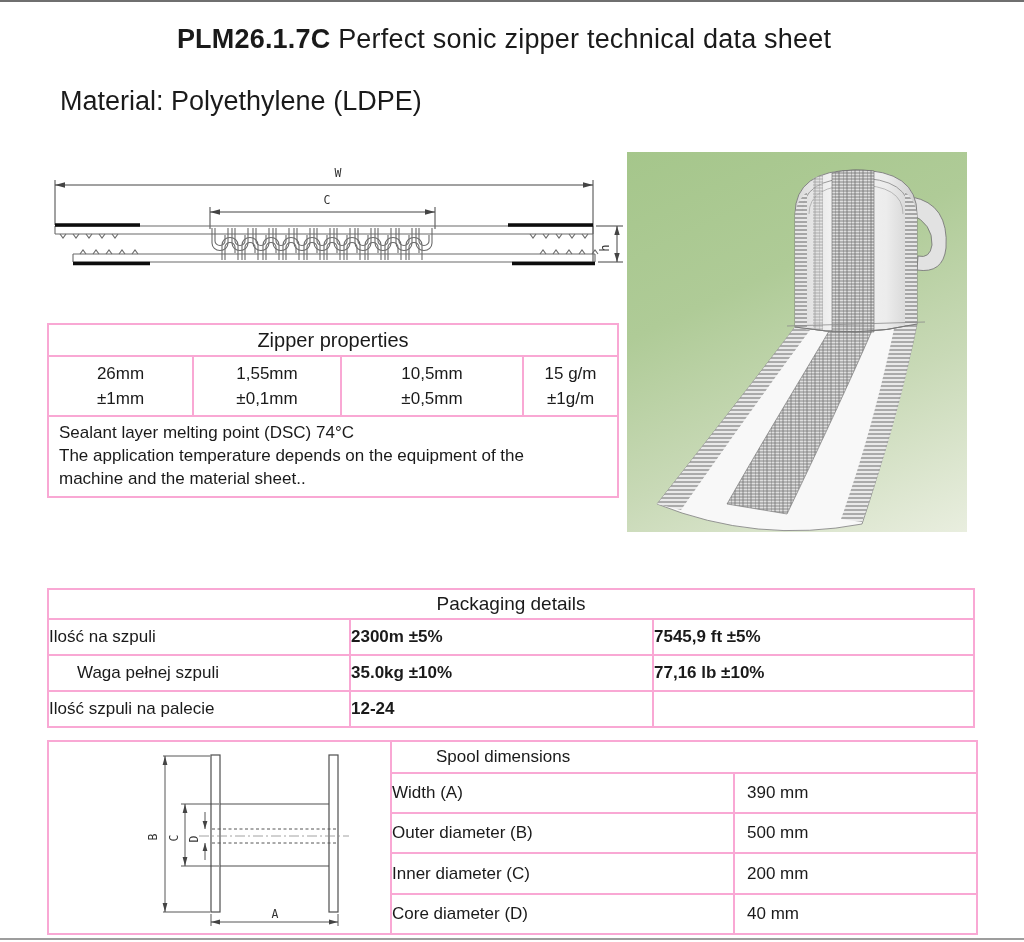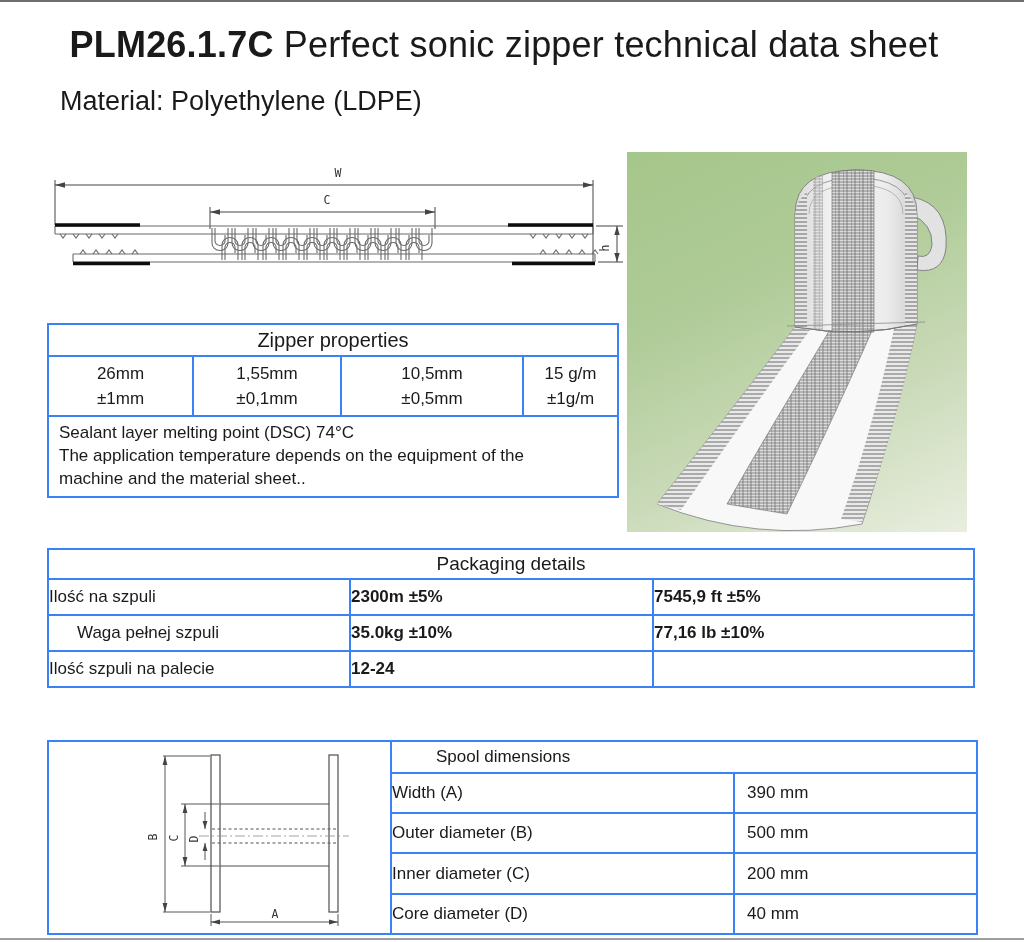--- a/index.html
+++ b/index.html
@@ -5,42 +5,42 @@
   html,body{margin:0;padding:0;}
   body{
     width:1024px;height:942px;position:relative;background:#ffffff;
     font-family:"Liberation Sans", sans-serif;color:#1a1a1a;overflow:hidden;
   }
   .rule{position:absolute;left:0;width:1024px;}
   .rule-top{top:0;height:2px;background:#6f6f6f;}
   .rule-bottom{top:938px;height:2px;background:#9d9d9d;}
 
   .doc-title{position:absolute;top:24px;left:0;width:1008px;text-align:center;
-    font-size:36px;letter-spacing:.2px;}
+    font-size:27px;letter-spacing:.2px;}
   .doc-title .code{font-weight:bold;}
   .material-line{position:absolute;top:86px;left:60px;font-size:27px;}
 
   .profile-svg{position:absolute;left:40px;top:162px;}
   .photo{position:absolute;left:627px;top:152px;width:340px;height:380px;
     background:linear-gradient(155deg,#a5c68b 0%,#afcb97 35%,#c8d9b6 65%,#e9eedf 100%);}
   .photo svg{display:block;}
 
   table{border-collapse:collapse;table-layout:fixed;}
-  td{border:2px solid #3b82f6;font-size:17px;overflow:hidden;padding:0;}
+  td{border:2px solid #f9a8d4;font-size:17px;overflow:hidden;padding:0;}
   .tbl-title{text-align:center;font-size:20px;}
   .center{text-align:left;font-weight:bold;}
   .lbl{}
 
   .zipper-table{position:absolute;left:47px;top:323px;width:570px;}
   .zipper-table .row-title td{height:30px;}
   .zipper-table .row-head td{height:36px;text-align:center;}
   .zipper-table .row-vals td{height:58px;text-align:center;line-height:25px;}
   .zipper-table .row-note td{height:71px;padding:4px 10px;font-size:17px;line-height:23px;vertical-align:top;}
 
-  .pack-table{position:absolute;left:47px;top:548px;width:926px;}
+  .pack-table{position:absolute;left:47px;top:588px;width:926px;}
   .pack-table .row-title td{height:28px;font-size:19px;}
   .pack-table tr td{height:34px;}
 
   .spool-wrap{position:absolute;left:47px;top:740px;}
   .spool-table{width:929px;}
   .spool-table .row-title td{height:28px;font-size:17px;padding-left:44px;}
   .spool-table .drow td{height:36px;}
   .spool-table .cell-draw{background:#fff;vertical-align:middle;padding:0;}
   .val{padding-left:12px;}
 

